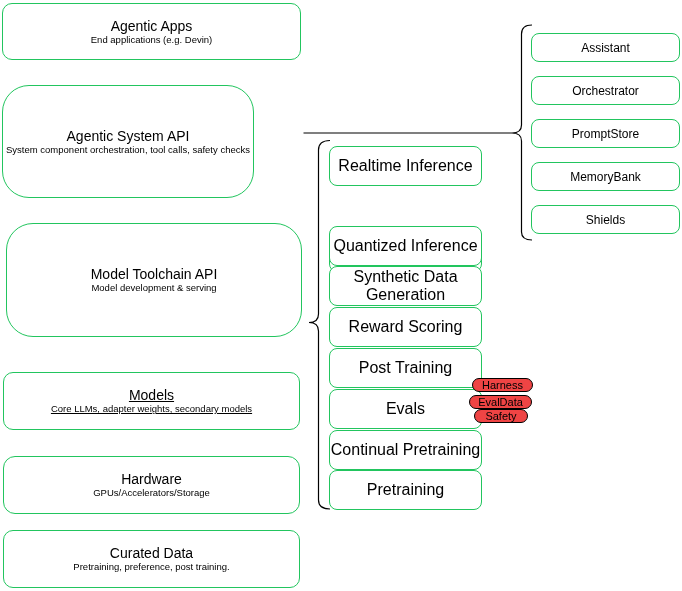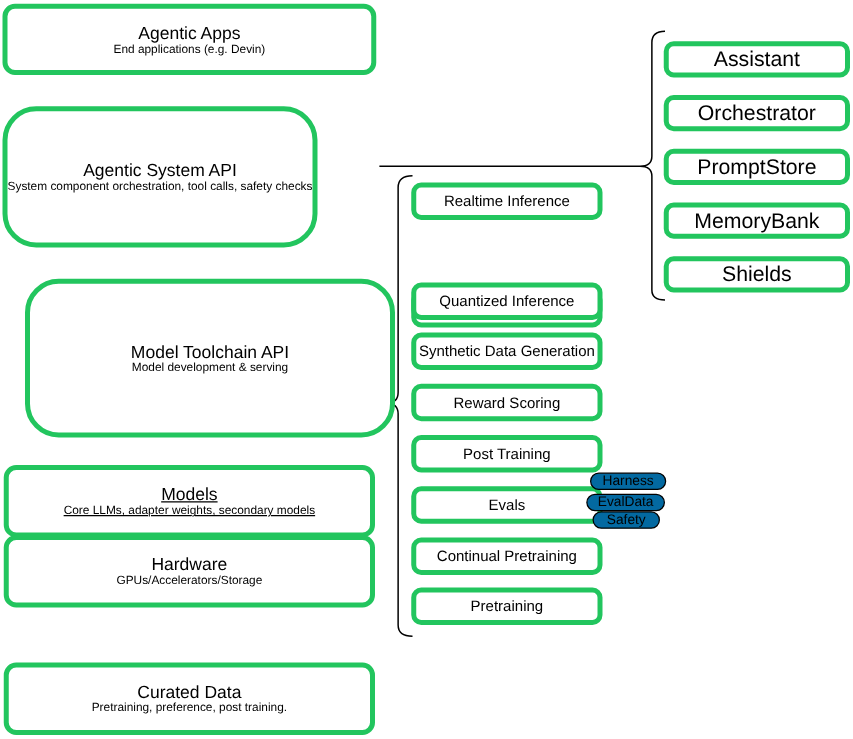--- a/index.html
+++ b/index.html
@@ -14,43 +14,43 @@
   }
   .connectors {
     position: absolute;
     left: 0; top: 0;
     width: 682px; height: 591px;
     pointer-events: none;
   }
   .box {
     position: absolute;
     background: #ffffff;
-    border: 4px solid #22c55e;
+    border: 1px solid #22c55e;
     box-sizing: border-box;
     display: flex;
     flex-direction: column;
     align-items: center;
     justify-content: center;
     text-align: center;
   }
   .stack  { border-radius: 10px; }
   .bigr   { border-radius: 27px; }
   .title  { font-size: 14px; line-height: 1.15; }
   .subtitle { font-size: 9.5px; line-height: 1.2; margin-top: 0; }
   .mid {
-    left: 329px; width: 153px; height: 30px;
-    border-radius: 8px; font-size: 12px; text-align: right;
+    left: 329px; width: 153px; height: 40px;
+    border-radius: 8px; font-size: 16px;
   }
   .rightbox {
     left: 531px; width: 149px; height: 29px;
-    border-radius: 8px; font-size: 17px;
+    border-radius: 8px; font-size: 12px;
   }
   .pill {
     position: absolute;
-    background: #0369a1;
+    background: #ef4444;
     border: 1px solid #000000;
     border-radius: 8px;
     box-sizing: border-box;
     display: flex;
     align-items: center;
     justify-content: center;
     font-size: 11px;
     z-index: 3;
   }
 </style>
@@ -71,31 +71,31 @@
   <div class="box stack" style="left:2px; top:3px; width:299px; height:57px;">
     <div class="title">Agentic Apps</div>
     <div class="subtitle">End applications (e.g. Devin)</div>
   </div>
 
   <div class="box bigr" style="left:2px; top:85px; width:252px; height:113px;">
     <div class="title">Agentic System API</div>
     <div class="subtitle">System component orchestration, tool calls, safety checks</div>
   </div>
 
-  <div class="box bigr" style="left:20px; top:223px; width:296px; height:127px;">
+  <div class="box bigr" style="left:6px; top:223px; width:296px; height:114px;">
     <div class="title">Model Toolchain API</div>
     <div class="subtitle">Model development &amp; serving</div>
   </div>
 
   <div class="box stack" style="left:3px; top:372px; width:297px; height:58px;text-decoration:underline;">
     <div class="title">Models</div>
     <div class="subtitle">Core LLMs, adapter weights, secondary models</div>
   </div>
 
-  <div class="box stack" style="left:3px; top:428px; width:297px; height:58px;">
+  <div class="box stack" style="left:3px; top:456px; width:297px; height:58px;border-radius:12px;">
     <div class="title">Hardware</div>
     <div class="subtitle">GPUs/Accelerators/Storage</div>
   </div>
 
   <div class="box stack" style="left:3px; top:530px; width:297px; height:58px;">
     <div class="title">Curated Data</div>
     <div class="subtitle">Pretraining, preference, post training.</div>
   </div>
 
   <div class="box mid" style="top:146px;">Realtime Inference</div>

